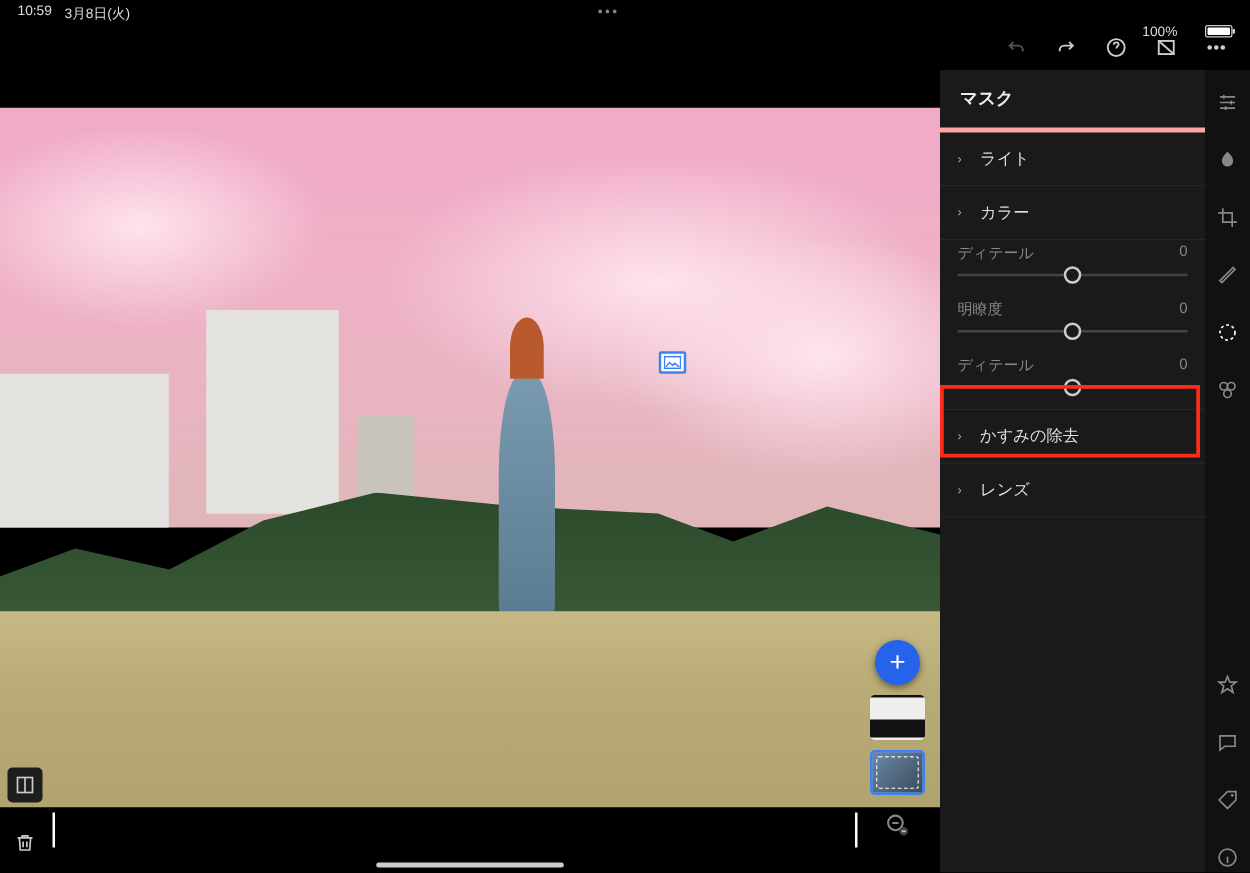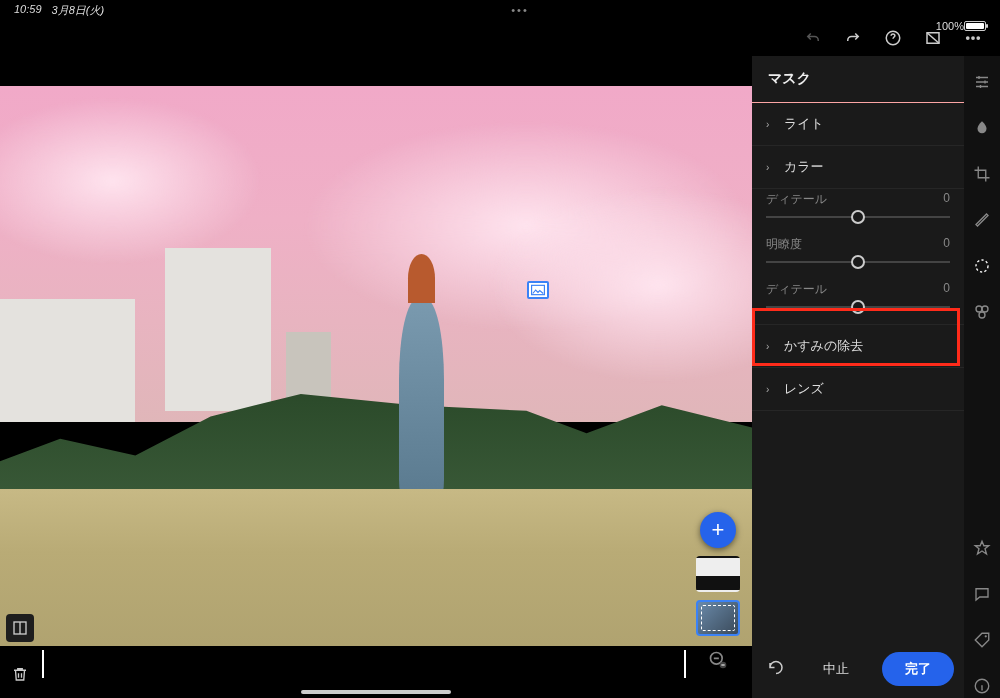--- a/index.html
+++ b/index.html
@@ -1,22 +1,22 @@
 <!DOCTYPE html>
 <html><head>
 <meta charset="utf-8">
 <style>
   * { box-sizing: border-box; margin: 0; padding: 0; font-family: -apple-system, "Hiragino Sans", sans-serif; }
   html, body { width: 1000px; height: 698px; background: #000; color: #eee; overflow: hidden; }
 
   
   .status-bar { height: 20px; display: flex; align-items: center; padding: 0 14px; font-size: 11px; color: #ddd; }
-  .status-bar .left { display: flex; gap: 10px; font-style: italic; }
+  .status-bar .left { display: flex; gap: 10px; }
   .status-bar .center { flex: 1; text-align: center; color: #888; letter-spacing: 2px; }
-  .status-bar .right { display: flex; align-items: center; gap: 0; margin-top: 32px; }
+  .status-bar .right { display: flex; align-items: flex-start; gap: 22px; margin-top: 32px; }
   .status-bar .batt { width: 22px; height: 10px; border: 1px solid #ccc; border-radius: 2px; position: relative; }
   .status-bar .batt::after { content: ""; position: absolute; right: -3px; top: 2px; width: 2px; height: 4px; background: #ccc; border-radius: 1px; }
   .status-bar .batt .fill { position: absolute; inset: 1px; background: #fff; border-radius: 1px; }
 
   
   .top-toolbar { height: 36px; display: flex; justify-content: flex-end; align-items: center; gap: 22px; padding: 0 18px; }
   .top-toolbar svg { width: 18px; height: 18px; fill: none; stroke: #ccc; stroke-width: 2; }
   .icon-btn { cursor: pointer; display: flex; align-items: center; justify-content: center; }
   .dim svg { stroke: #555; }
 
@@ -60,21 +60,21 @@
   .thumb { width: 44px; height: 36px; border-radius: 4px; overflow: hidden; border: 2px solid transparent; position: relative; }
   .thumb.sel { border-color: #3b82f6; }
   .thumb.sky-t { background: linear-gradient(#eee 55%, #111 56%); }
   .thumb.full-t { background: linear-gradient(135deg, #6a8aaa, #3a4a5a); }
   .thumb.full-t::after { content: ""; position: absolute; inset: 3px; border: 1px dashed #fff; border-radius: 2px; }
   .zoom-ico { width: 24px; height: 24px; display: flex; align-items: center; justify-content: center; color: #888; margin-top: 4px; }
   .zoom-ico svg { width: 20px; height: 20px; stroke: #888; fill: none; stroke-width: 2; }
 
   
   .panel { width: 212px; background: #1a1a1a; display: flex; flex-direction: column; }
-  .panel-header { padding: 14px 16px; display: flex; align-items: center; justify-content: space-between; font-size: 14px; font-weight: 600; border-bottom: 1px solid #fca5a5; }
+  .panel-header { padding: 14px 16px; display: flex; align-items: center; justify-content: space-between; font-size: 14px; font-weight: 600; border-bottom: 4px solid #fca5a5; }
   .section { border-bottom: 1px solid #262626; }
   .sec-row { display: flex; align-items: center; padding: 12px 14px; font-size: 13px; color: #ddd; gap: 8px; }
   .sec-row .chev { font-size: 10px; color: #aaa; width: 10px; }
   .sec-row.expanded .chev { transform: rotate(90deg); display: inline-block; }
   .slider-block { padding: 2px 14px 12px 14px; }
   .slider-head { display: flex; justify-content: space-between; font-size: 12px; color: #888; margin-bottom: 6px; }
   .slider-track { height: 2px; background: #444; position: relative; margin: 8px 0 4px; }
   .slider-thumb { position: absolute; top: 50%; transform: translate(-50%, -50%); width: 14px; height: 14px; border: 2px solid #ccc; border-radius: 50%; background: #1a1a1a; }
   .highlight { position: absolute; border: 3px solid #ff2b1a; pointer-events: none; }
 
@@ -268,29 +268,20 @@
       </div>
     <div class="section">
         <div class="sec-row">
           <span class="chev">›</span>
           <span>レンズ</span>
         </div>
       </div>
 
     <div class="highlight" style="top:252px; left:0; width:208px; height:58px;"></div>
 
-    <div class="panel-footer">
-      <div class="rb">
-          <svg viewBox="0 0 24 24">
-            <path d="M4 10a8 8 0 118 8M4 4v6h6"></path>
-          </svg>
-        </div>
-      <div class="btn cancel"><span>中止</span></div>
-      <div class="btn done"><span>完了</span></div>
-    </div>
   </div>
 
   <div class="rail">
     <div class="ri">
         <svg viewBox="0 0 24 24">
           <path d="M4 6h16M4 12h16M4 18h16M8 4v4M16 10v4M10 16v4"></path>
         </svg>
       </div>
     <div class="ri">
         <svg viewBox="0 0 24 24">

